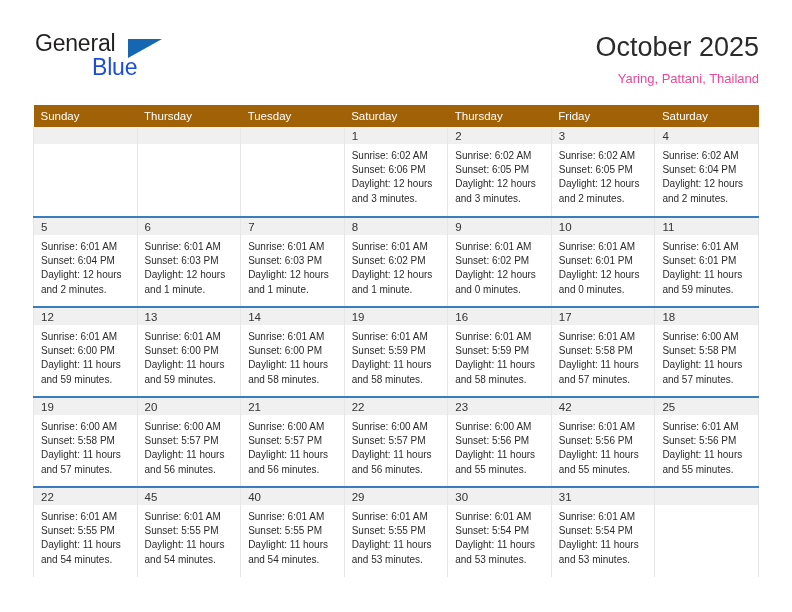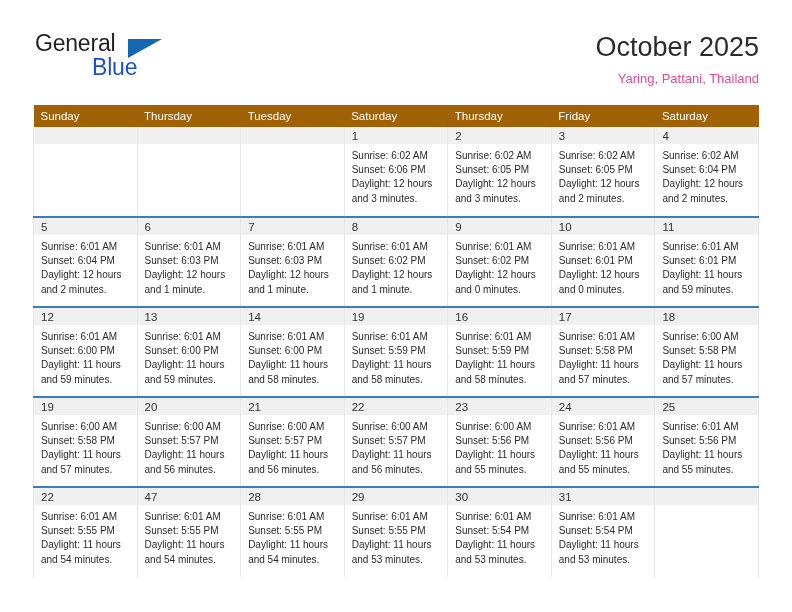--- a/index.html
+++ b/index.html
@@ -373,21 +373,21 @@
           </td>
           <td>
             <div class="daynum-band">23</div>
             <div class="cell-body">
               <div>Sunrise: 6:00 AM</div>
               <div>Sunset: 5:56 PM</div>
               <div class="daylight">Daylight: 11 hours and 55 minutes.</div>
             </div>
           </td>
           <td>
-            <div class="daynum-band">24</div>
+            <div class="daynum-band">42</div>
             <div class="cell-body">
               <div>Sunrise: 6:01 AM</div>
               <div>Sunset: 5:56 PM</div>
               <div class="daylight">Daylight: 11 hours and 55 minutes.</div>
             </div>
           </td>
           <td>
             <div class="daynum-band">25</div>
             <div class="cell-body">
               <div>Sunrise: 6:01 AM</div>
@@ -399,29 +399,29 @@
         <tr class="week-row">
           <td>
             <div class="daynum-band">22</div>
             <div class="cell-body">
               <div>Sunrise: 6:01 AM</div>
               <div>Sunset: 5:55 PM</div>
               <div class="daylight">Daylight: 11 hours and 54 minutes.</div>
             </div>
           </td>
           <td>
-            <div class="daynum-band">47</div>
+            <div class="daynum-band">45</div>
             <div class="cell-body">
               <div>Sunrise: 6:01 AM</div>
               <div>Sunset: 5:55 PM</div>
               <div class="daylight">Daylight: 11 hours and 54 minutes.</div>
             </div>
           </td>
           <td>
-            <div class="daynum-band">28</div>
+            <div class="daynum-band">40</div>
             <div class="cell-body">
               <div>Sunrise: 6:01 AM</div>
               <div>Sunset: 5:55 PM</div>
               <div class="daylight">Daylight: 11 hours and 54 minutes.</div>
             </div>
           </td>
           <td>
             <div class="daynum-band">29</div>
             <div class="cell-body">
               <div>Sunrise: 6:01 AM</div>

